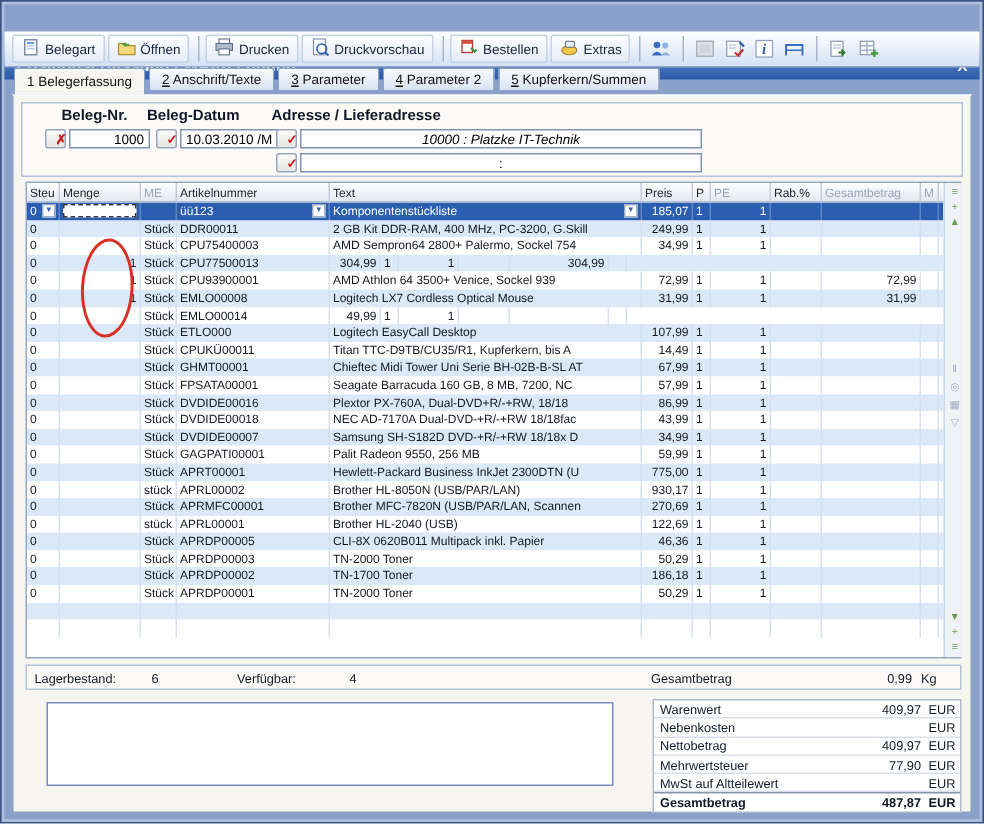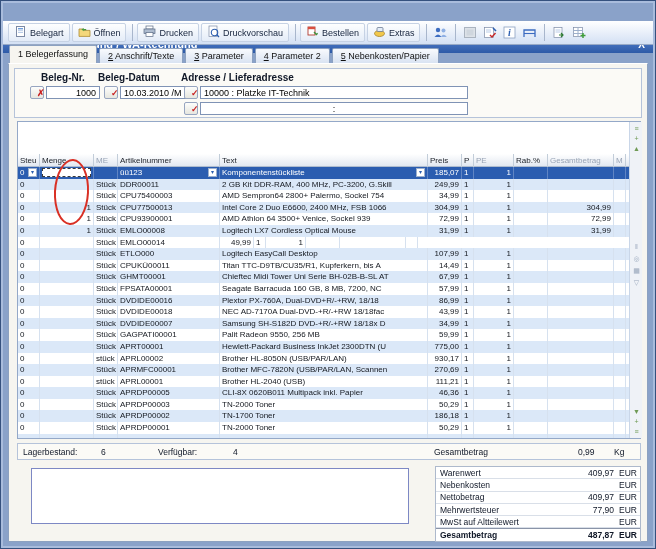--- a/index.html
+++ b/index.html
@@ -14,21 +14,21 @@
   
   .toolbar{position:absolute;left:2px;top:20px;right:2px;height:24px;
     background:linear-gradient(#ffffff,#d3e0f4);border-bottom:1px solid #97a9c6;
     display:flex;align-items:center;padding:0 5px;}
   .tbtn{display:flex;align-items:center;gap:3px;font-size:9px;color:#16243d;
     padding:2px 5px;border:1px solid #c6d2e4;border-radius:2px;background:linear-gradient(#fdfefe,#e4ecf8);margin-right:2px;height:19px;}
   .tsep{width:1px;height:17px;background:#a8b6cc;margin:0 4px;}
   .ibtn{width:19px;height:18px;display:flex;align-items:center;justify-content:center;border:1px solid transparent;border-radius:2px;margin-right:1px;}
   .ibtn svg{display:block;}
   
-  .tabs{position:absolute;left:2px;top:44px;right:2px;height:18px;display:flex;align-items:flex-end;padding-left:6px;}
+  .tabs{position:absolute;left:2px;top:44px;right:2px;height:18px;display:flex;padding-left:6px;}
   .tab{font-size:9px;height:15px;line-height:14px;padding:0 8px;margin-right:2px;color:#111;
     background:linear-gradient(#f8fafd,#d9e3f2);border:1px solid #8ca1c0;border-bottom:none;border-radius:2px 2px 0 0;position:relative;}
   .tab.active{background:#f6f5f0;height:18px;line-height:17px;z-index:5;}
   .tab .num{text-decoration:underline;}
   .tab.active .num{text-decoration:none;}
   
   .panel{position:absolute;left:7px;right:7px;top:62px;bottom:6px;background:#f6f5f0;
     border:1px solid #8ca1c0;border-top-color:#fff;}
   
   .formbox{position:absolute;left:5px;right:5px;top:4px;height:50px;background:#fbfaf6;border:1px solid #b5c3da;}
@@ -37,21 +37,21 @@
     border:1px solid #97a5c0;border-radius:2px;font-size:9px;line-height:11px;text-align:center;color:#c81e1e;font-weight:bold;}
   .finput{position:absolute;height:13px;border:1px solid #7f93b5;background:#fff;font-size:9px;
     font-family:inherit;padding:0 3px;color:#000;}
   
   .gridbox{position:absolute;left:8px;right:6px;top:57px;height:318px;background:#fff;border:1px solid #94a8c8;display:flex;flex-direction:column;}
   .filter-row{height:14px;border-bottom:1px solid #c9d6e8;display:flex;align-items:center;font-size:8.5px;color:#222;padding-left:5px;gap:5px;background:#fdfdfc;flex:none;}
   .mag{width:7px;height:7px;border:1.5px solid #5b79a8;border-radius:50%;position:relative;}
   .mag::after{content:"";position:absolute;width:4px;height:1.5px;background:#5b79a8;transform:rotate(45deg);left:5px;top:6px;}
   .grid-main{flex:1;display:flex;min-height:0;}
   .grid-table{width:611px;display:flex;flex-direction:column;}
-  .ghead{display:flex;height:13px;background:linear-gradient(#ffffff,#e2e8f1);border-bottom:1px solid #aebccf;font-size:8px;color:#21262e;flex:none;align-items:center;margin-top:32px;}
+  .ghead{display:flex;height:13px;background:linear-gradient(#ffffff,#e2e8f1);border-bottom:1px solid #aebccf;font-size:8px;color:#21262e;flex:none;align-items:center;}
   .ghead .cell{border-right:1px solid #c2cdd9;height:13px;line-height:13px;}
   .ghead .dim{color:#98a4b6;}
   .cell{display:inline-block;padding:0 2px;white-space:nowrap;overflow:hidden;flex:none;}
   .c-steu{width:22px;} .c-menge{width:54px;} .c-me{width:24px;} .c-art{width:102px;}
   .c-text{width:208px;} .c-preis{width:34px;} .c-p{width:12px;} .c-pe{width:40px;}
   .c-rab{width:34px;} .c-total{width:66px;} .c-m{width:12px;} .c-fill{flex:1;border-right:none!important;display:flex;align-items:center;justify-content:flex-end;}
   .num{text-align:right;}
   .gbody{flex:1;overflow:hidden;}
   .grow{display:flex;height:11.6px;line-height:11.6px;font-size:8px;color:#14181f;background:#fff;}
   .grow .cell{border-right:1px solid #d6e1ef;height:11.6px;}
@@ -228,38 +228,38 @@
         <span>Parameter</span>
       </div>
 
       <div class="tab">
         <span class="num">4</span>
         <span>Parameter 2</span>
       </div>
 
       <div class="tab">
         <span class="num">5</span>
-        <span>Nebenkosten/Papier</span>
+        <span>Kupferkern/Summen</span>
       </div>
     </div>
 
   <div class="panel">
 
     <div class="formbox">
       <span class="flabel" style="left:26px">Beleg-Nr.</span>
       <span class="flabel" style="left:83px">Beleg-Datum</span>
       <span class="flabel" style="left:166px">Adresse / Lieferadresse</span>
 
       <button class="fbtn" style="left:15px;top:17px">✗</button>
       <input class="finput" style="left: 31px; top: 17px; width: 54px; text-align: right;" readonly="" value="1000">
       <button class="fbtn" style="left:89px;top:17px">✓</button>
       <input class="finput" style="left: 105px; top: 17px; width: 66px;" readonly="" value="10.03.2010 /Mi">
 
       <button class="fbtn" style="left:169px;top:17px">✓</button>
-      <input class="finput" style="left: 185px; top: 17px; width: 268px; text-align: left;" readonly="" value="10000 : Platzke IT-Technik">
+      <input class="finput" style="left: 185px; top: 17px; width: 268px; text-align: center; font-style: italic;" readonly="" value="10000 : Platzke IT-Technik">
       <button class="fbtn" style="left:169px;top:33px">✓</button>
       <input class="finput" style="left: 185px; top: 33px; width: 268px; text-align: center;" readonly="" value=":">
     </div>
 
     <div class="gridbox">
       <div class="grid-main">
         <div class="grid-table">
           <div class="ghead">
             <span class="cell c-steu">Steu</span>
             <span class="cell c-menge">Menge</span>
@@ -328,21 +328,20 @@
                   <span class="cell c-total num"></span>
                   <span class="cell c-m"></span>
                   <span class="cell c-fill"></span>
                 </div>
 
                 <div class="grow alt">
                   <span class="cell c-steu">0</span>
                   <span class="cell c-menge num">1</span>
                   <span class="cell c-me">Stück</span>
                   <span class="cell c-art">CPU77500013</span>
-                  <span class="cell c-text">Intel Core 2 Duo E6600, 2400 MHz, FSB 1066</span>
                   <span class="cell c-preis num">304,99</span>
                   <span class="cell c-p">1</span>
                   <span class="cell c-pe num">1</span>
                   <span class="cell c-rab num"></span>
                   <span class="cell c-total num">304,99</span>
                   <span class="cell c-m"></span>
                   <span class="cell c-fill"></span>
                 </div>
 
                 <div class="grow">
@@ -553,21 +552,21 @@
                   <span class="cell c-m"></span>
                   <span class="cell c-fill"></span>
                 </div>
 
                 <div class="grow">
                   <span class="cell c-steu">0</span>
                   <span class="cell c-menge num"></span>
                   <span class="cell c-me">stück</span>
                   <span class="cell c-art">APRL00001</span>
                   <span class="cell c-text">Brother HL-2040 (USB)</span>
-                  <span class="cell c-preis num">111,21</span>
+                  <span class="cell c-preis num">122,69</span>
                   <span class="cell c-p">1</span>
                   <span class="cell c-pe num">1</span>
                   <span class="cell c-rab num"></span>
                   <span class="cell c-total num"></span>
                   <span class="cell c-m"></span>
                   <span class="cell c-fill"></span>
                 </div>
 
                 <div class="grow alt">
                   <span class="cell c-steu">0</span>
@@ -676,21 +675,21 @@
         </div>
       </div>
     </div>
 
     <div class="inforow">
       <span style="left:5px">Lagerbestand:</span>
       <span style="left:83px">6</span>
       <span style="left:140px">Verfügbar:</span>
       <span style="left:215px">4</span>
       <span style="left:416px">Gesamtbetrag</span>
-      <span style="left:560px;width:30px;display:inline-block">0,99</span>
+      <span style="left:560px;width:30px;text-align:right;display:inline-block">0,99</span>
       <span style="left:596px">Kg</span>
     </div>
 
     <div class="bottom">
       <div class="notesbox"></div>
       <div class="totals">
 
           <div class="trow">
             <span class="tl">Warenwert</span>
             <span class="tv">409,97</span>

